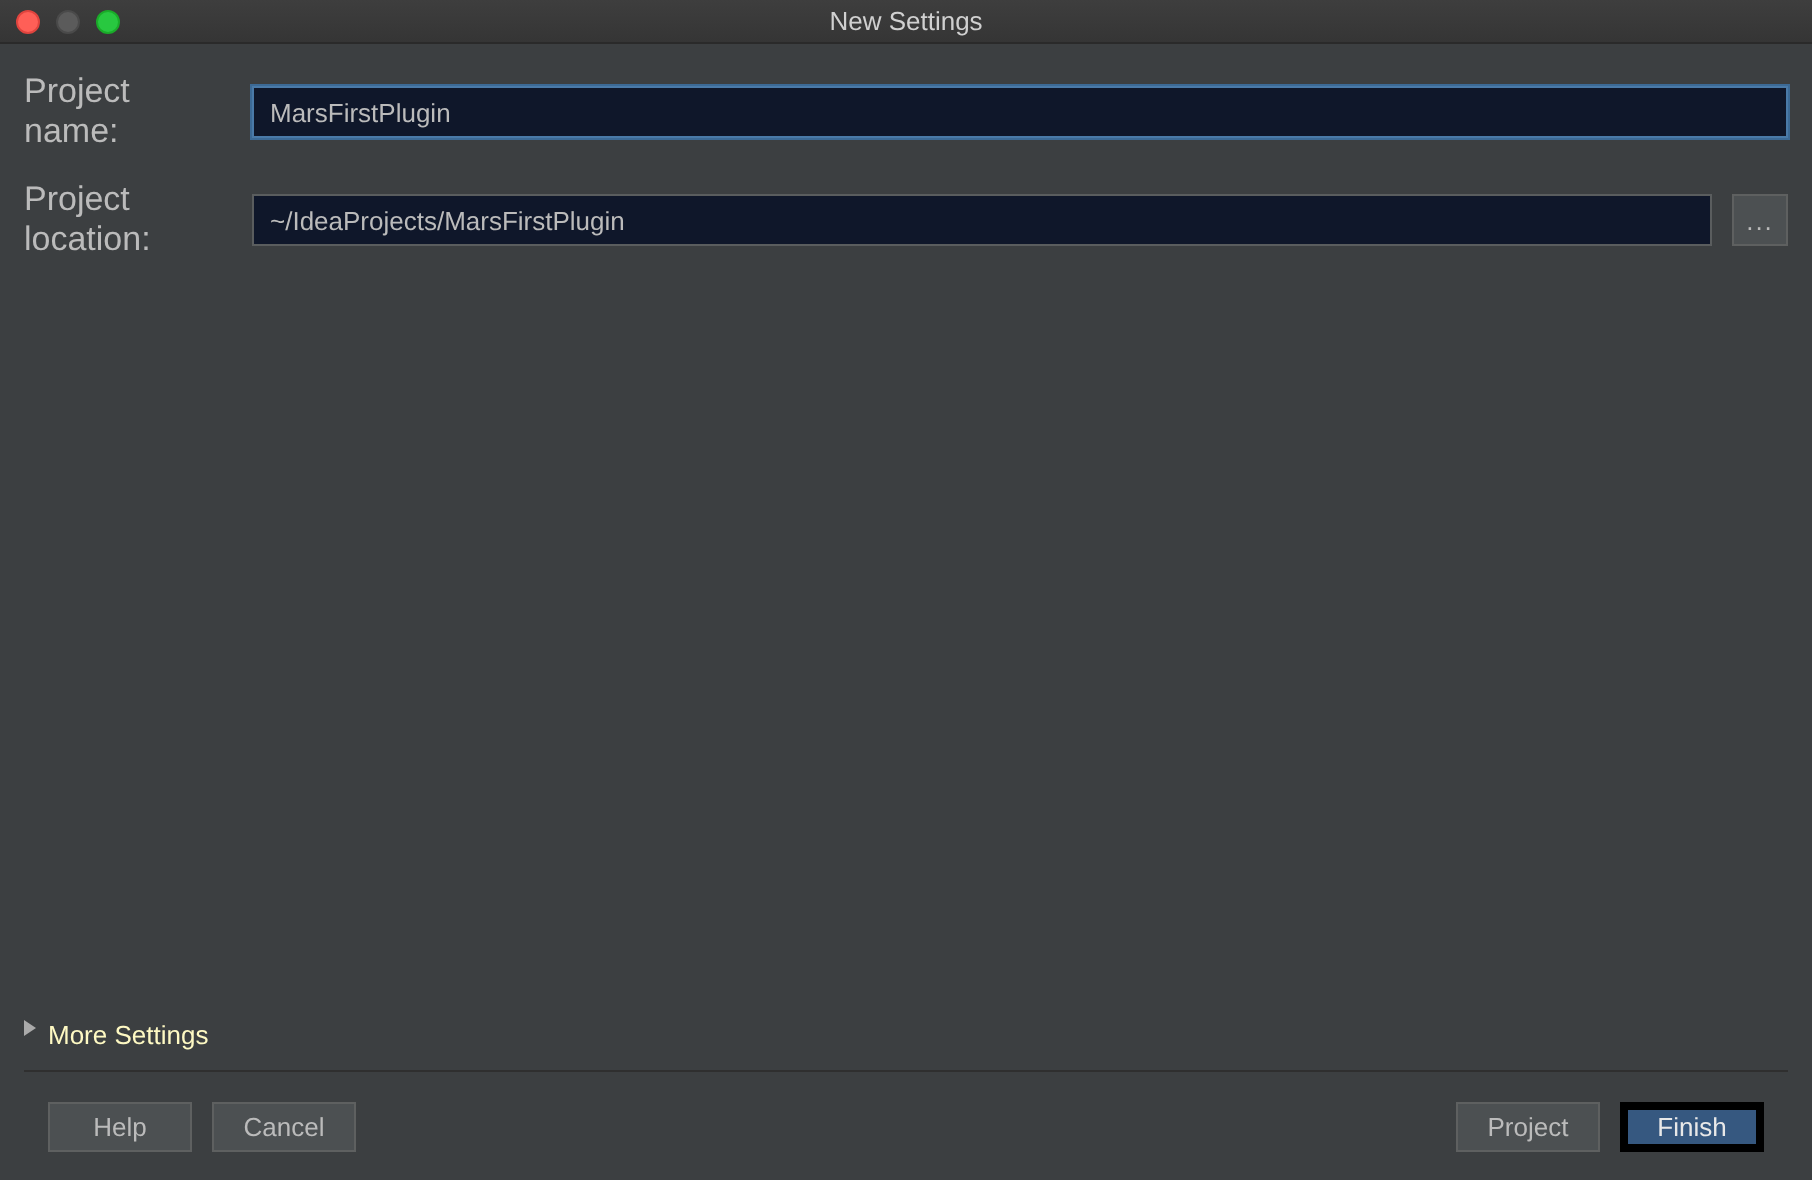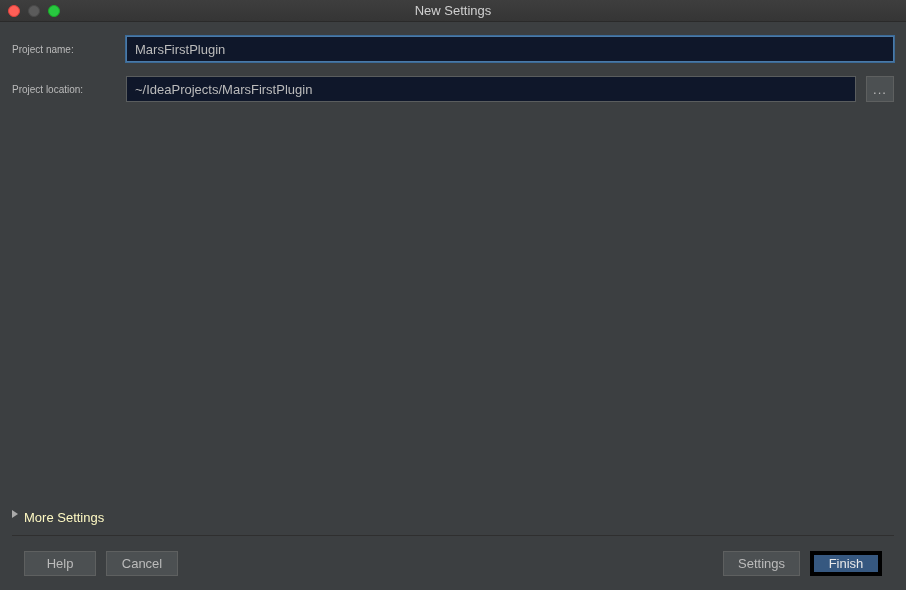--- a/index.html
+++ b/index.html
@@ -48,21 +48,21 @@
     }
     .form-row {
       display: flex;
       align-items: center;
       margin-bottom: 14px;
       gap: 10px;
     }
     .form-label {
       width: 104px;
       color: #bbbbbb;
-      font-size: 10px;
+      font-size: 17px;
     }
     .text-input {
       flex: 1;
       height: 26px;
       background: #0f172a;
       border: 1px solid #5a5d5e;
       color: #bbbbbb;
       padding: 0 8px;
       font-size: 13px;
       outline: none;
@@ -157,17 +157,17 @@
 
   <div class="more-settings">
     <div class="disclosure-icon"></div>
     <span>More Settings</span>
   </div>
 
   <div class="footer">
     <button class="btn">Help</button>
     <button class="btn">Cancel</button>
     <div class="footer-spacer"></div>
-    <button class="btn">Settings</button>
+    <button class="btn">Project</button>
     <button class="btn btn-primary">Finish</button>
   </div>
 
 </div>
 
 </body></html>

